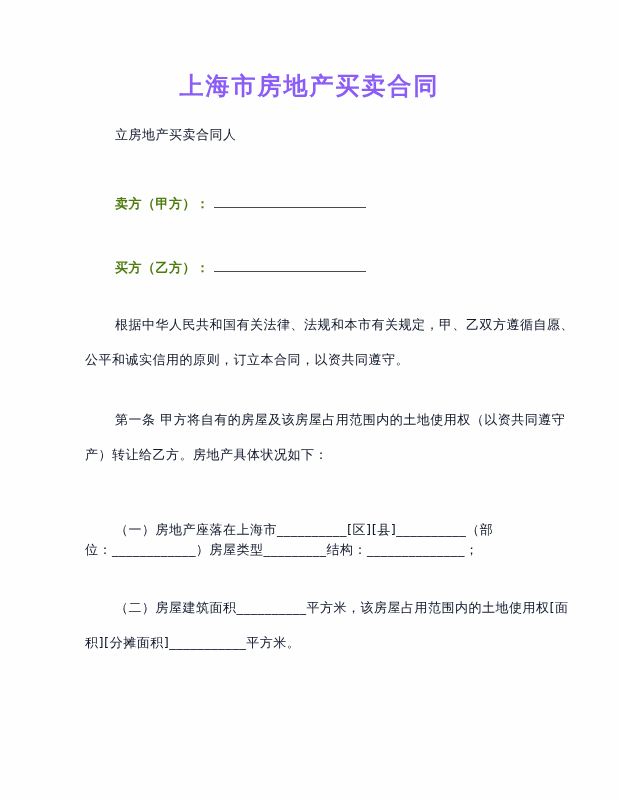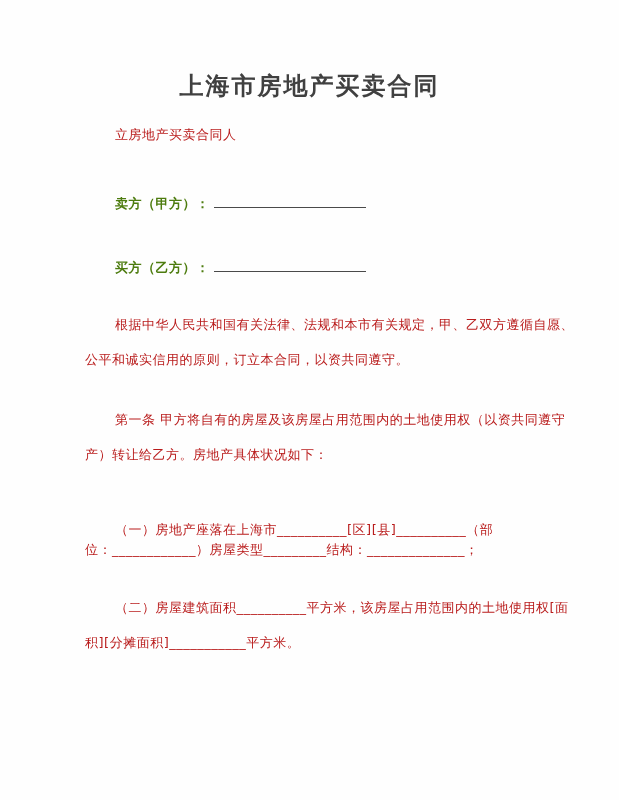--- a/index.html
+++ b/index.html
@@ -20,29 +20,29 @@
   .doc-title {
     position: absolute;
     top: 70px;
     left: 0;
     width: 100%;
     margin: 0;
     text-align: center;
     font-size: 24px;
     font-weight: 700;
     letter-spacing: 2px;
-    color: #404040;
+    color: #8b5cf6;
   }
   .ln {
     position: absolute;
     font-size: 13px;
     line-height: 18px;
     white-space: nowrap;
     letter-spacing: 0.5px;
-    color: #b91c1c;
+    color: #0f172a;
   }
   .indent { left: 115px; }
   .cont   { left: 85px;  }
   .party-row { font-weight: 700; color: #4d7c0f; }
   .party-label { display: inline-block; }
   .blank-line {
     display: inline-block;
     width: 152px;
     height: 14px;
     margin-left: 4px;

